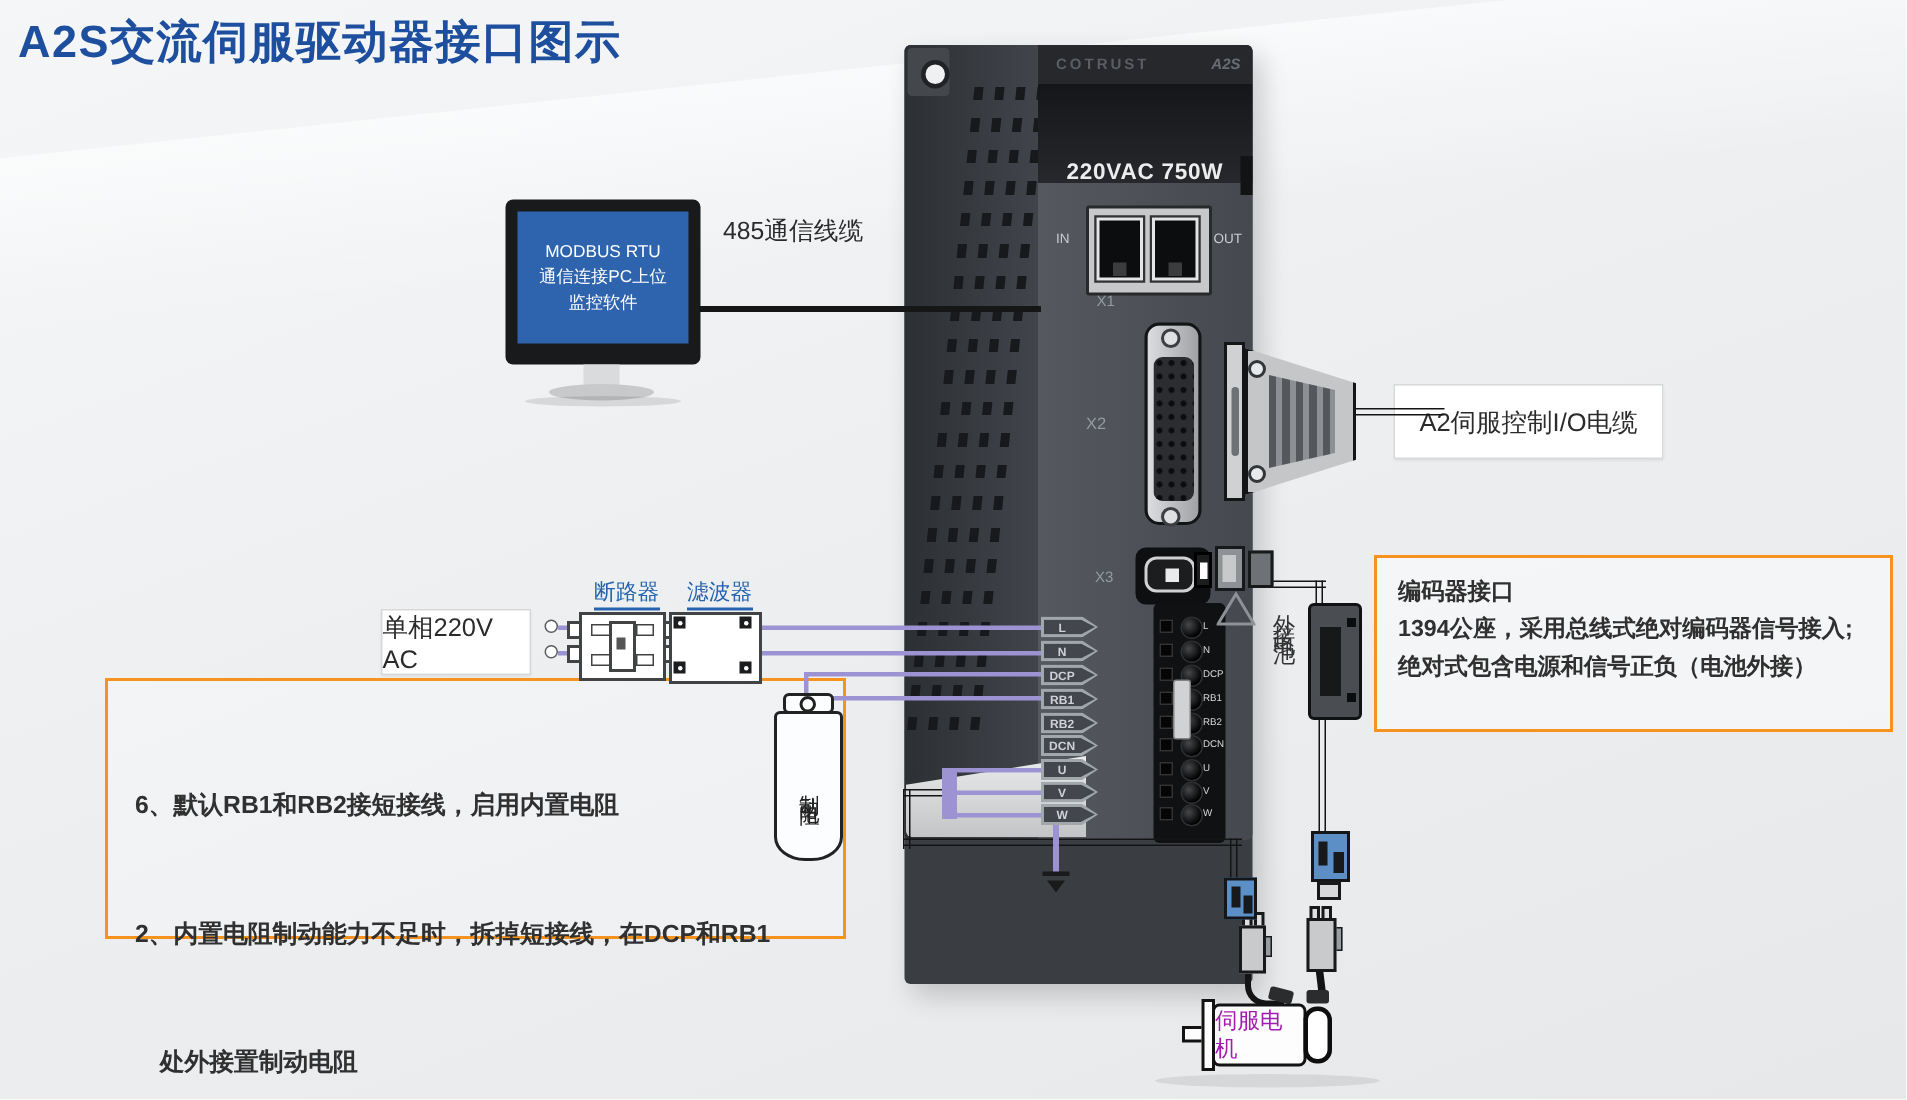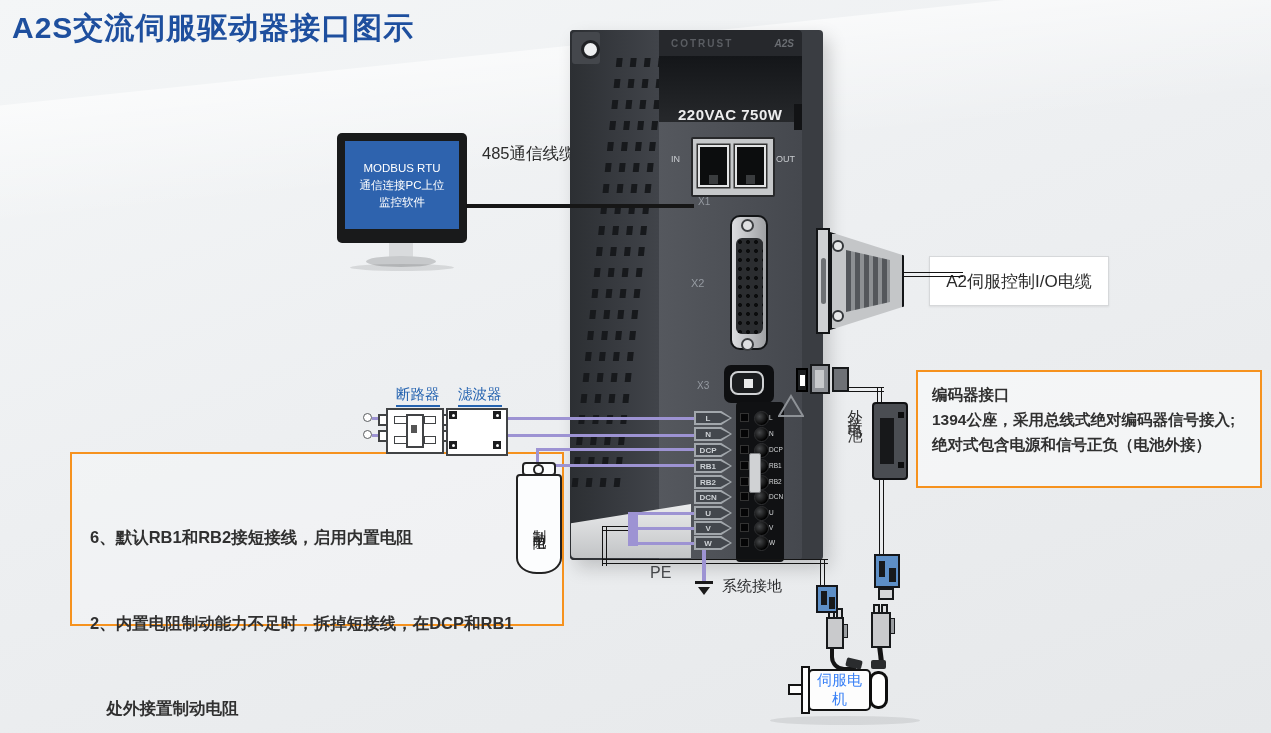--- a/index.html
+++ b/index.html
@@ -44,22 +44,22 @@
   .dlh{height:3.4px;border-top:1.8px solid #141414;border-bottom:1.8px solid #141414;z-index:4;}
   .dlv{width:3.4px;border-left:1.8px solid #141414;border-right:1.8px solid #141414;z-index:4;}
   .line485{left:466px;top:204px;width:228px;height:4px;background:#161616;z-index:4;}
   .term-dot{width:7px;height:7px;border:1.5px solid #5a5d60;background:#fff;border-radius:50%;z-index:6;}
   
   .comp{background:#fff;border:2px solid #414345;z-index:7;}
   .stub{background:#fff;border:2px solid #414345;}
   .fcorner{width:8px;height:8px;background:#1c1d1f;position:absolute;}
   .fcorner::after{content:"";position:absolute;left:2.5px;top:2.5px;width:3px;height:3px;background:#fff;border-radius:50%;}
   
-  .device{left:570px;top:30px;width:232px;height:530px;background:#3a3d42;border-radius:4px;z-index:2;
-          box-shadow:6px 8px 18px rgba(0,0,0,.18);padding-left:21px;}
+  .device{left:603px;top:30px;width:232px;height:626px;background:#3a3d42;border-radius:4px;z-index:2;
+          box-shadow:6px 8px 18px rgba(0,0,0,.18);}
   .dev-side{left:0;top:0;width:89px;height:530px;background:linear-gradient(90deg,#2c2f33,#41444a);border-radius:4px 0 0 4px;}
   .vent{width:6px;top:28px;height:432px;transform:skewX(-6deg);
         background:repeating-linear-gradient(180deg,#17191c 0 9px,rgba(0,0,0,0) 9px 21px);}
   .dev-front{left:89px;top:0;width:143px;height:530px;background:linear-gradient(90deg,#55585e,#45484e);border-radius:0 4px 4px 0;}
   .dev-cap{left:89px;top:0;width:143px;height:26px;background:#26282c;border-radius:0 4px 0 0;
            display:flex;align-items:center;}
   .brand{margin-left:12px;font-size:10px;font-weight:bold;letter-spacing:2px;color:#5a5d62;}
   .model{margin-left:auto;margin-right:8px;font-size:10px;font-weight:bold;color:#6a6d72;font-style:italic;}
   .dev-gloss{left:89px;top:26px;width:143px;height:66px;background:linear-gradient(180deg,#141619,#26282b);}
   .rating{left:108px;top:76px;width:125px;font-size:15px;font-weight:bold;color:#ededee;letter-spacing:.5px;}
@@ -110,21 +110,21 @@
   .blue-conn{background:#5d8fc7;border:2px solid #14161a;}
   .gray-conn{background:#c9cacc;border:2px solid #17191b;}
   .prong{position:absolute;width:7px;height:11px;background:#dfe0e2;border:2px solid #17191b;box-sizing:border-box;z-index:4;}
   .curve-cable{left:830px;top:649px;width:22px;height:18px;border-left:4px solid #141414;border-bottom:4px solid #141414;
                border-bottom-left-radius:14px;z-index:4;}
   .collar{background:#2a2c2e;border-radius:2px;z-index:5;}
   
   .motor-shaft{left:788px;top:684px;width:16px;height:11px;background:#fdfdfd;border:2.5px solid #131313;box-sizing:border-box;z-index:5;}
   .motor-flange{left:801px;top:666px;width:9px;height:48px;background:#fdfdfd;border:2.5px solid #131313;box-sizing:border-box;z-index:6;}
   .motor-body{left:808px;top:669px;width:63px;height:42px;background:#fdfdfd;border:2.5px solid #131313;border-radius:5px;box-sizing:border-box;z-index:5;
-              display:flex;align-items:center;justify-content:center;font-size:15px;color:#3b82f6;text-align:center;}
+              display:flex;align-items:center;justify-content:center;font-size:15px;color:#a21caf;}
   .motor-cap{left:869px;top:671px;width:19px;height:38px;background:#fff;border:3.5px solid #0e0e0e;border-radius:9px;box-sizing:border-box;z-index:5;}
   .motor-shadow{left:770px;top:716px;width:150px;height:9px;background:rgba(0,0,0,.08);border-radius:50%;}
   svg{display:block;}
 </style>
 </head>
 <body>
 
 <div id="stage">
   <div class="abs sheen"></div>
 
@@ -275,20 +275,21 @@
     </div>
   <div class="abs tag" style="top:521px;">
       <span class="fill"></span>
       <span class="t">V</span>
     </div>
   <div class="abs tag" style="top:536px;">
       <span class="fill"></span>
       <span class="t">W</span>
     </div>
 
+  <div class="abs wbox power-box">单相220V AC</div>
   <div class="abs blue-tag lbl-breaker">断路器</div>
   <div class="abs blue-tag lbl-filter">滤波器</div>
   <div class="abs stub" style="left:378px;top:414px;width:9px;height:8px;z-index:7;"></div>
   <div class="abs stub" style="left:378px;top:430px;width:9px;height:8px;z-index:7;"></div>
   <div class="abs stub" style="left:437px;top:414px;width:9px;height:8px;z-index:7;"></div>
   <div class="abs stub" style="left:437px;top:430px;width:9px;height:8px;z-index:7;"></div>
   <div class="abs comp" style="left:386px;top:408px;width:54px;height:42px;">
     <div class="abs" style="left:6px;top:6px;width:12px;height:6px;border:1.5px solid #414345;"></div>
     <div class="abs" style="left:6px;top:26px;width:12px;height:6px;border:1.5px solid #414345;"></div>
     <div class="abs" style="left:18px;top:4px;width:14px;height:30px;border:2px solid #414345;">

